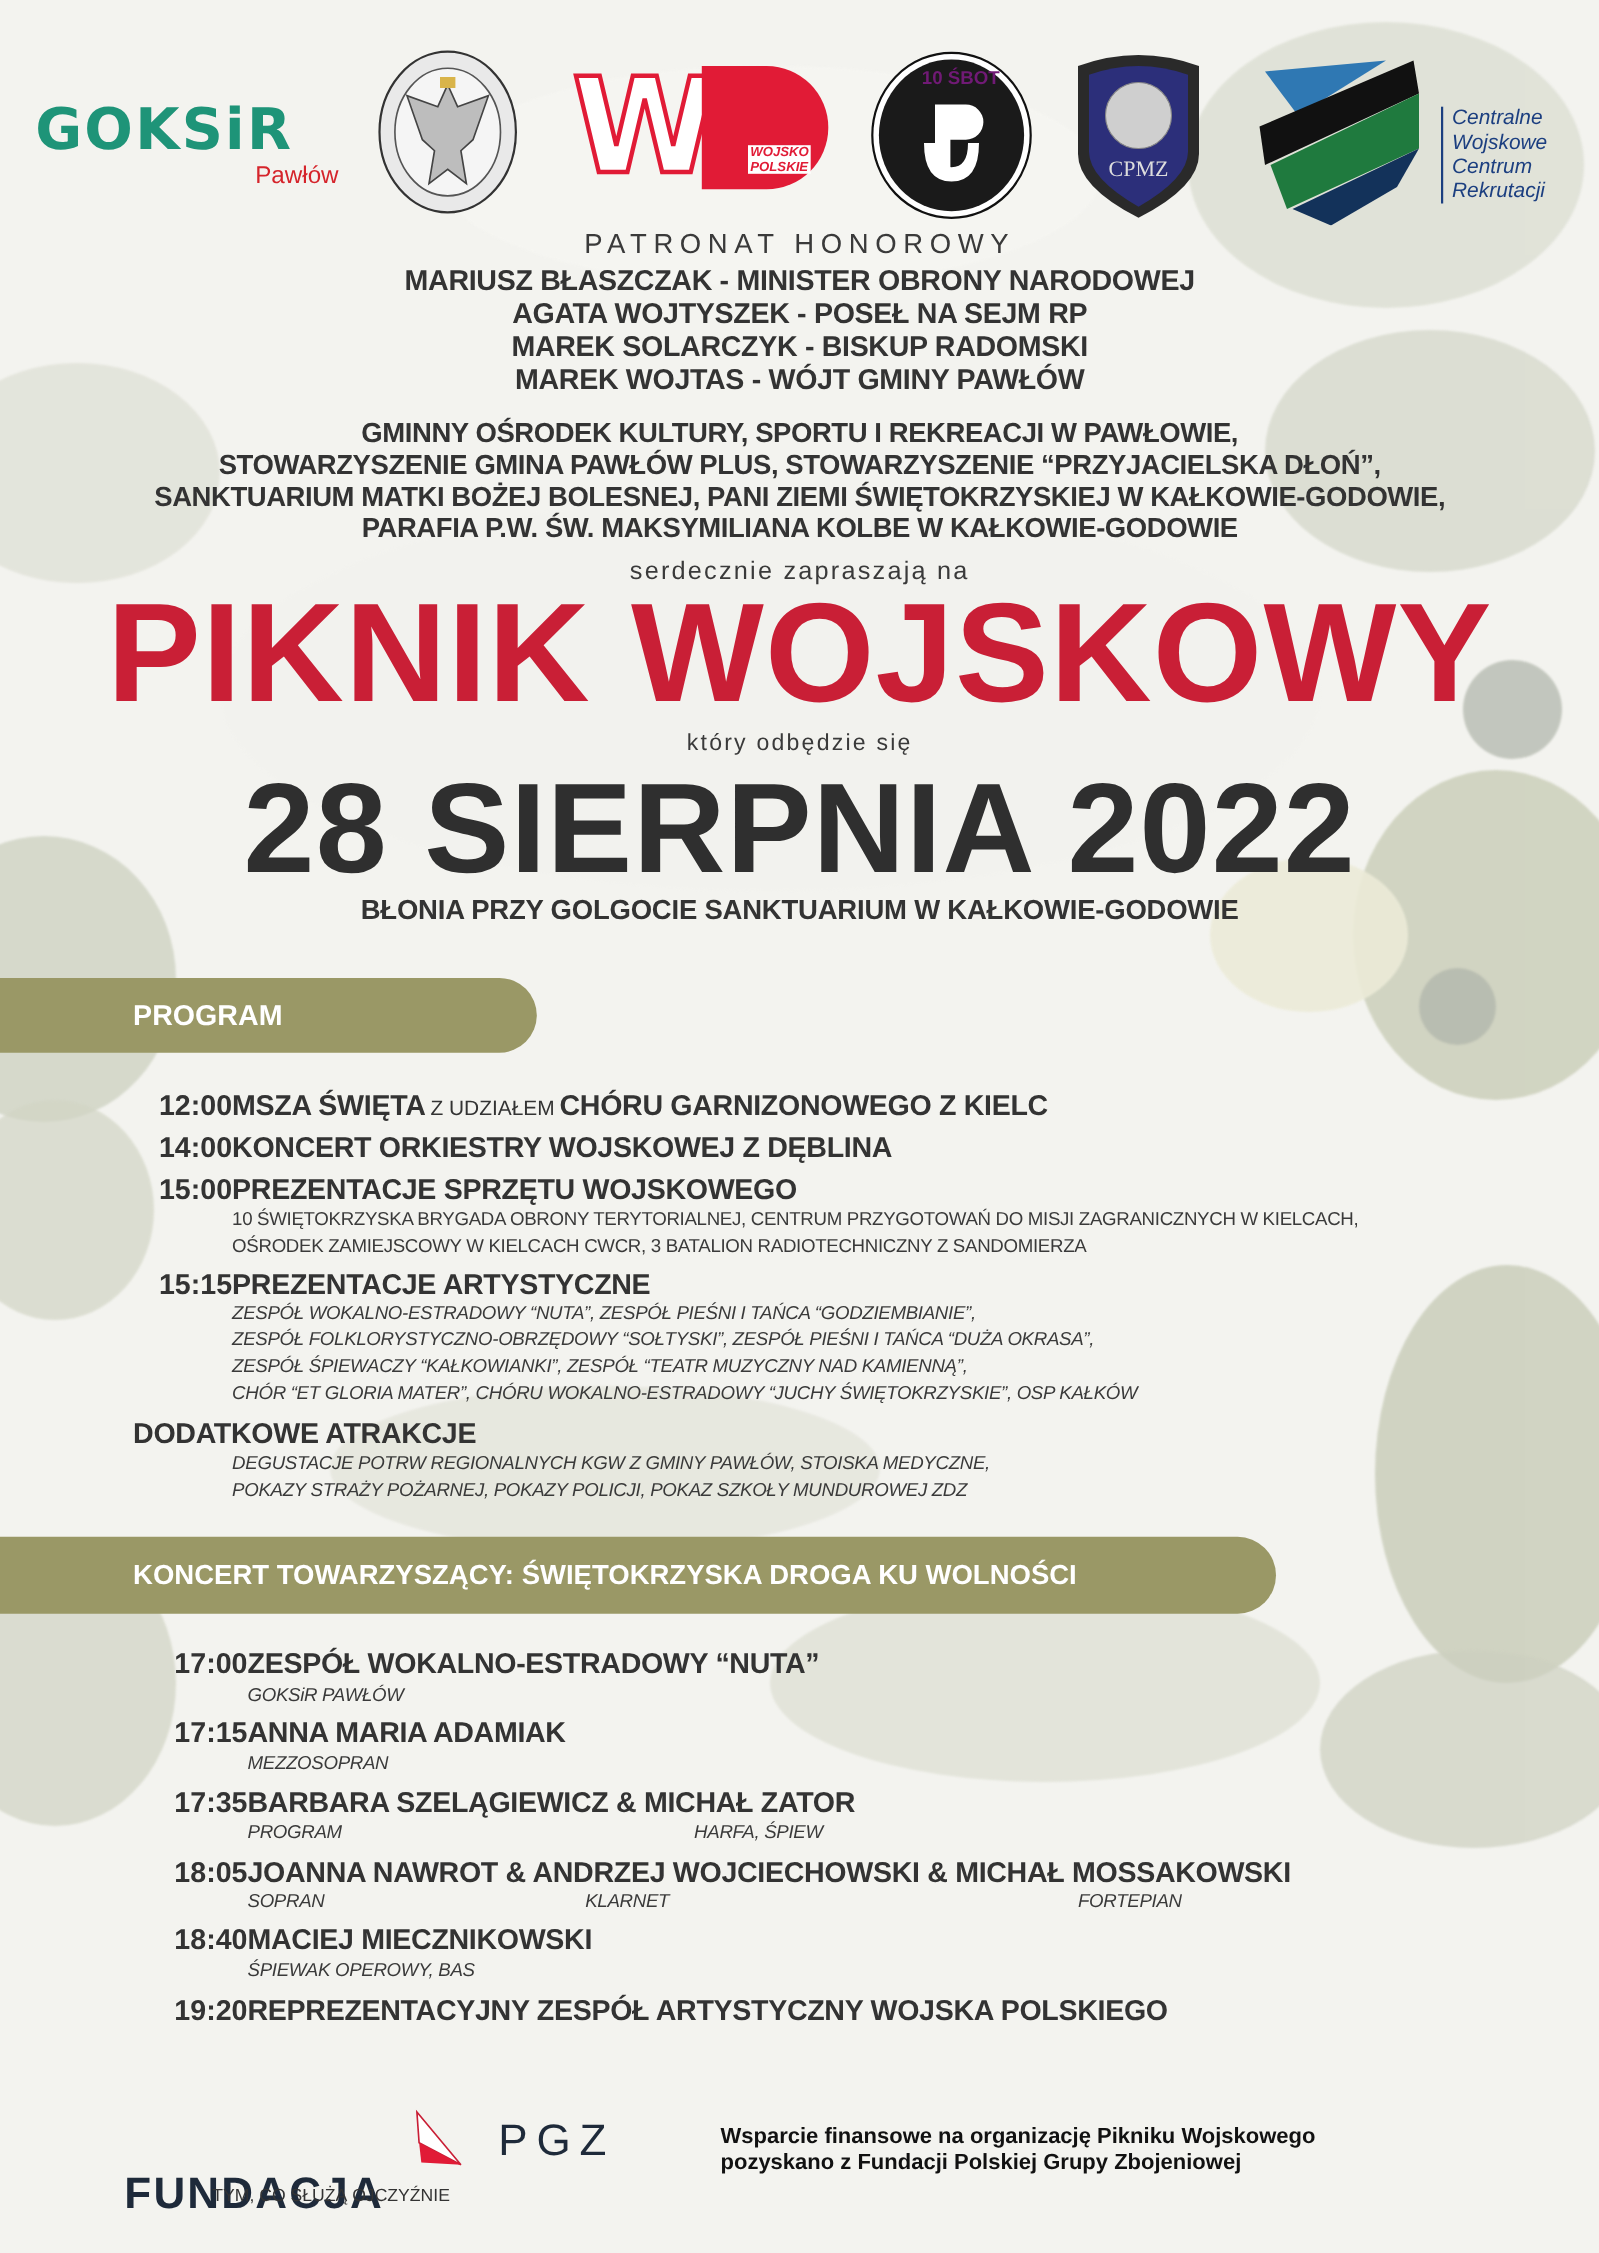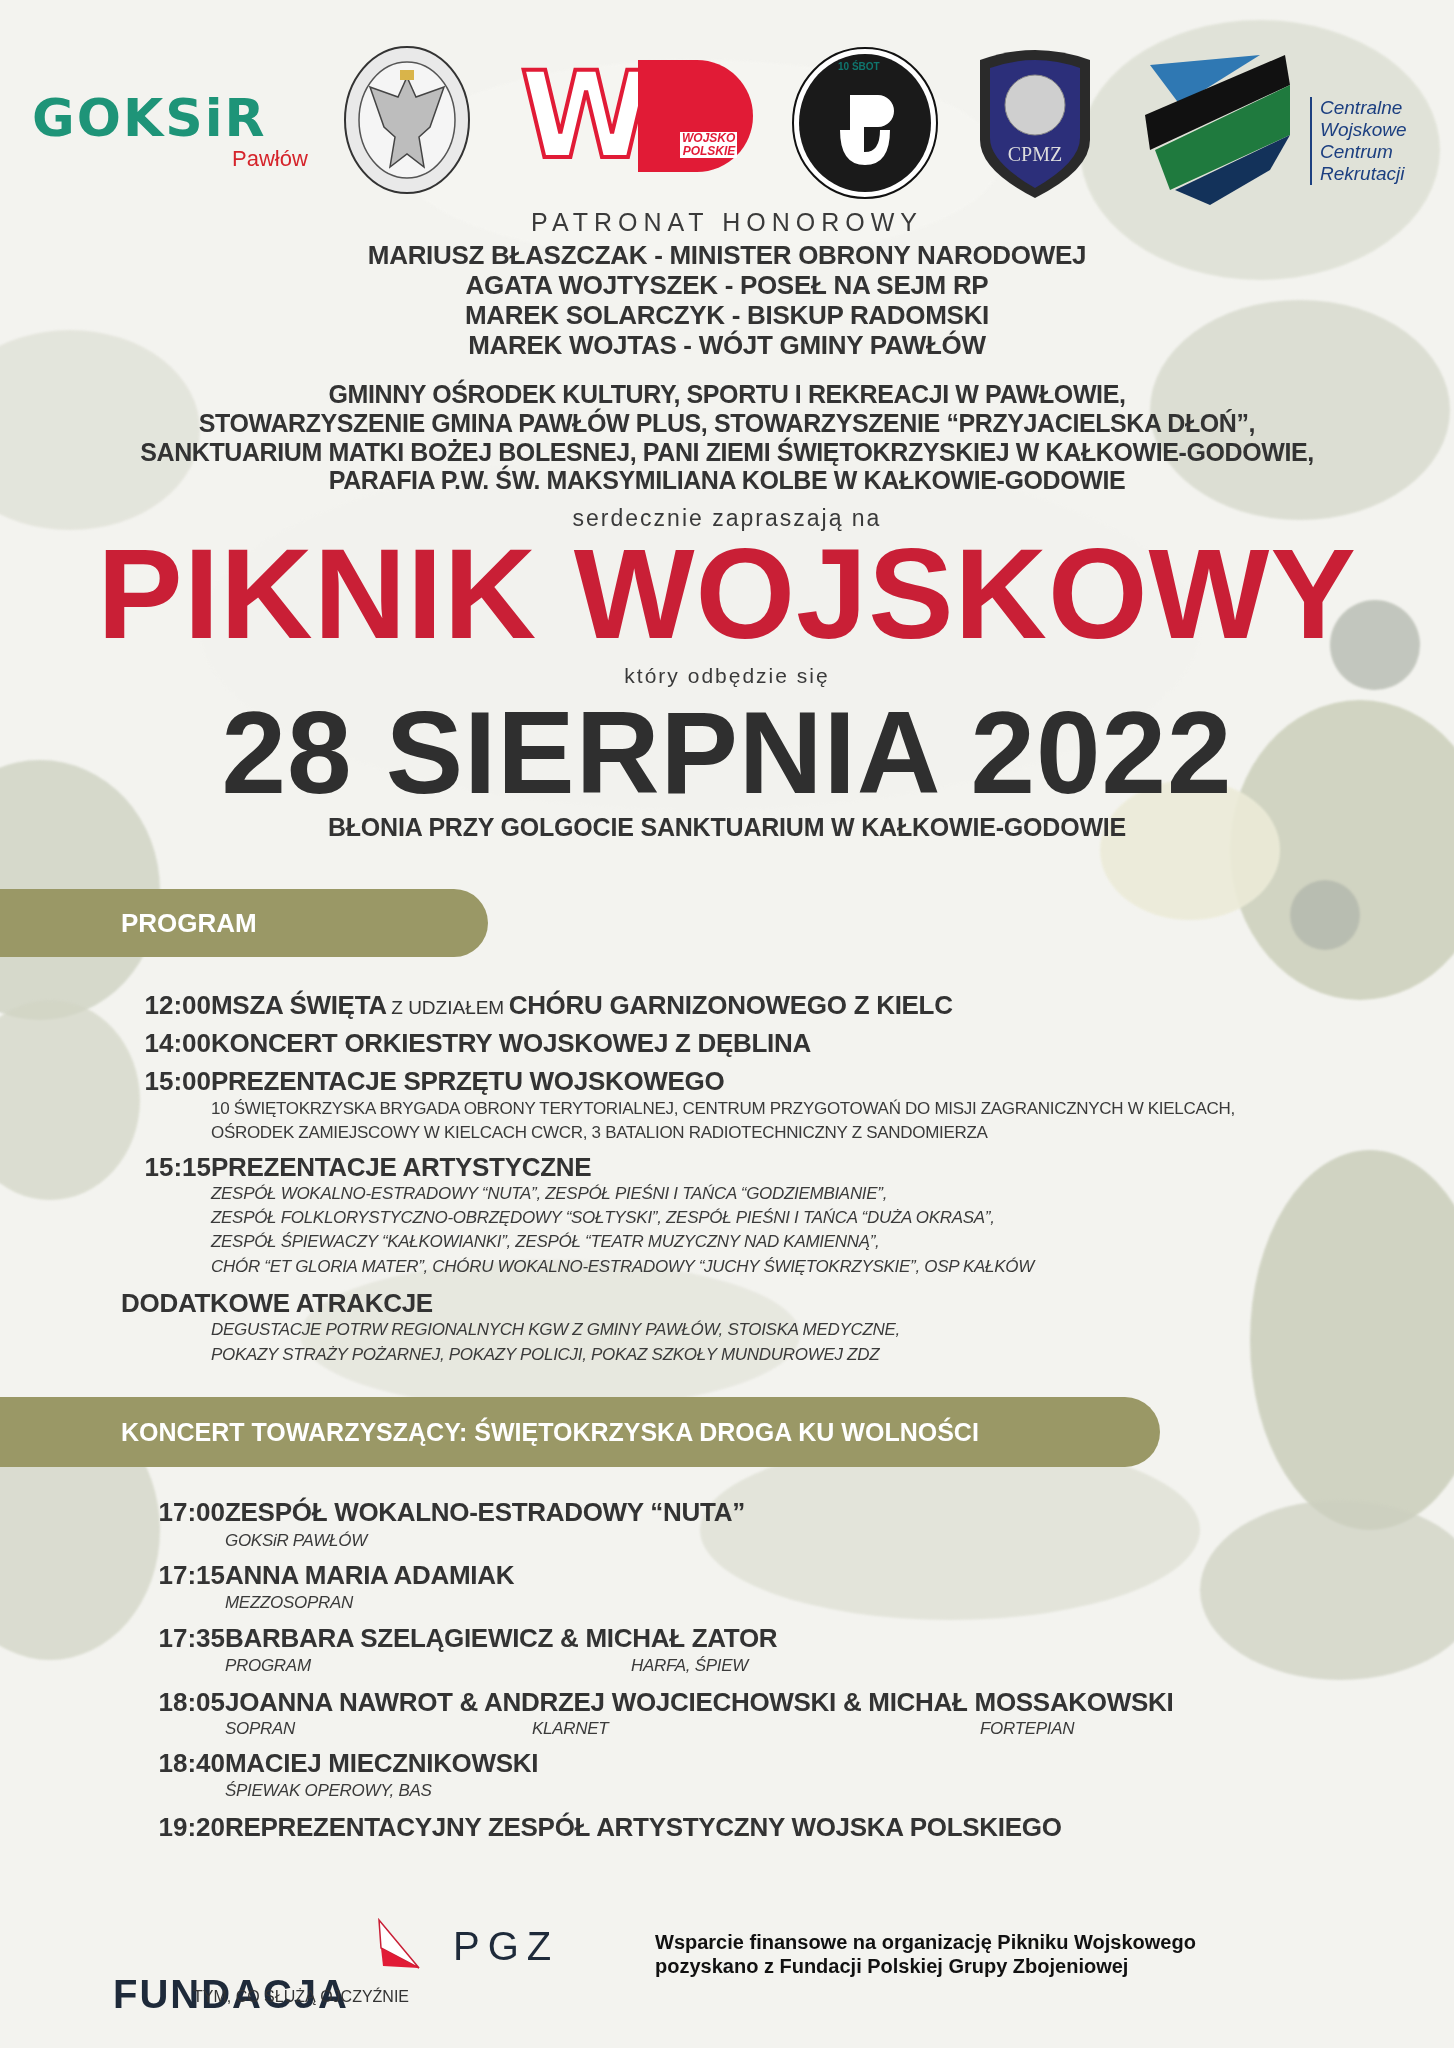--- a/index.html
+++ b/index.html
@@ -60,34 +60,34 @@
     <ellipse cx="67" cy="78" rx="62" ry="73" fill="#e9e9e9" stroke="#333" stroke-width="2"></ellipse>
     <ellipse cx="67" cy="78" rx="48" ry="58" fill="#f5f5f5" stroke="#555" stroke-width="1.5"></ellipse>
     <path d="M67 35 L58 55 L30 45 L44 85 L55 95 L50 125 L67 112 L84 125 L79 95 L90 85 L104 45 L76 55 Z" fill="#bdbdbd" stroke="#444" stroke-width="1.5"></path>
     <rect x="60" y="28" width="14" height="10" fill="#d9b44a"></rect>
   </svg>
 </div>
 
 <div class="logo" style="left:520px;top:60px;width:235px;height:112px;">
   <div style="position:absolute;left:0;top:0;font-family:'DejaVu Sans',sans-serif;font-weight:700;font-size:120px;line-height:112px;color:#ffffff;-webkit-text-stroke:4px #e11b36;">WP</div>
   <div style="position:absolute;left:118px;top:0;width:115px;height:112px;background:#e11b36;border-radius:0 56px 56px 0;"></div>
-  <div style="position:absolute;left:160px;top:72px;font-size:12px;font-weight:700;font-style:italic;color:#e11b36;background:#fff;padding:0 2px;line-height:13px;text-align:right;">
+  <div style="position:absolute;left:160px;top:72px;font-size:12px;font-weight:700;font-style:italic;color:#e11b36;background:#fff;padding:0 2px;line-height:13px;">
     <div>WOJSKO</div>
     <div>POLSKIE</div>
   </div>
 </div>
 
 <div class="logo" style="left:790px;top:45px;width:150px;height:155px;">
   <svg width="150" height="155" viewBox="0 0 150 155">
     <ellipse cx="75" cy="78" rx="72" ry="75" fill="#fff" stroke="#111" stroke-width="2"></ellipse>
     <ellipse cx="75" cy="78" rx="66" ry="69" fill="#1a1a1a"></ellipse>
     <path d="M60 50 h28 a16 16 0 0 1 0 32 h-14 v30 h-14 Z" fill="#fff"></path>
     <path d="M50 85 q0 35 25 35 q25 0 25 -35 h-10 q0 22 -15 22 q-15 0 -15 -22 Z" fill="#fff"></path>
   </svg>
-  <div style="position:absolute;left:48px;top:16px;color:#0f766e;font-size:10px;font-weight:700;">10 ŚBOT</div>
+  <div style="position:absolute;left:48px;top:16px;color:#701a75;font-size:17px;font-weight:700;">10 ŚBOT</div>
 </div>
 
 <div class="logo" style="left:970px;top:40px;width:130px;height:160px;">
   <svg width="130" height="160" viewBox="0 0 130 160">
     <path d="M10 20 Q65 0 120 20 L120 100 Q120 130 65 158 Q10 130 10 100 Z" fill="#2a2a2a"></path>
     <path d="M20 28 Q65 12 110 28 L110 98 Q110 122 65 148 Q20 122 20 98 Z" fill="#2c2f7a"></path>
     <circle cx="65" cy="65" r="30" fill="#cfcfcf" stroke="#888"></circle>
   </svg>
   <div style="position:absolute;left:0;width:130px;top:103px;text-align:center;color:#ddd;font-family:'Liberation Serif',serif;font-size:20px;">CPMZ</div>
 </div>

